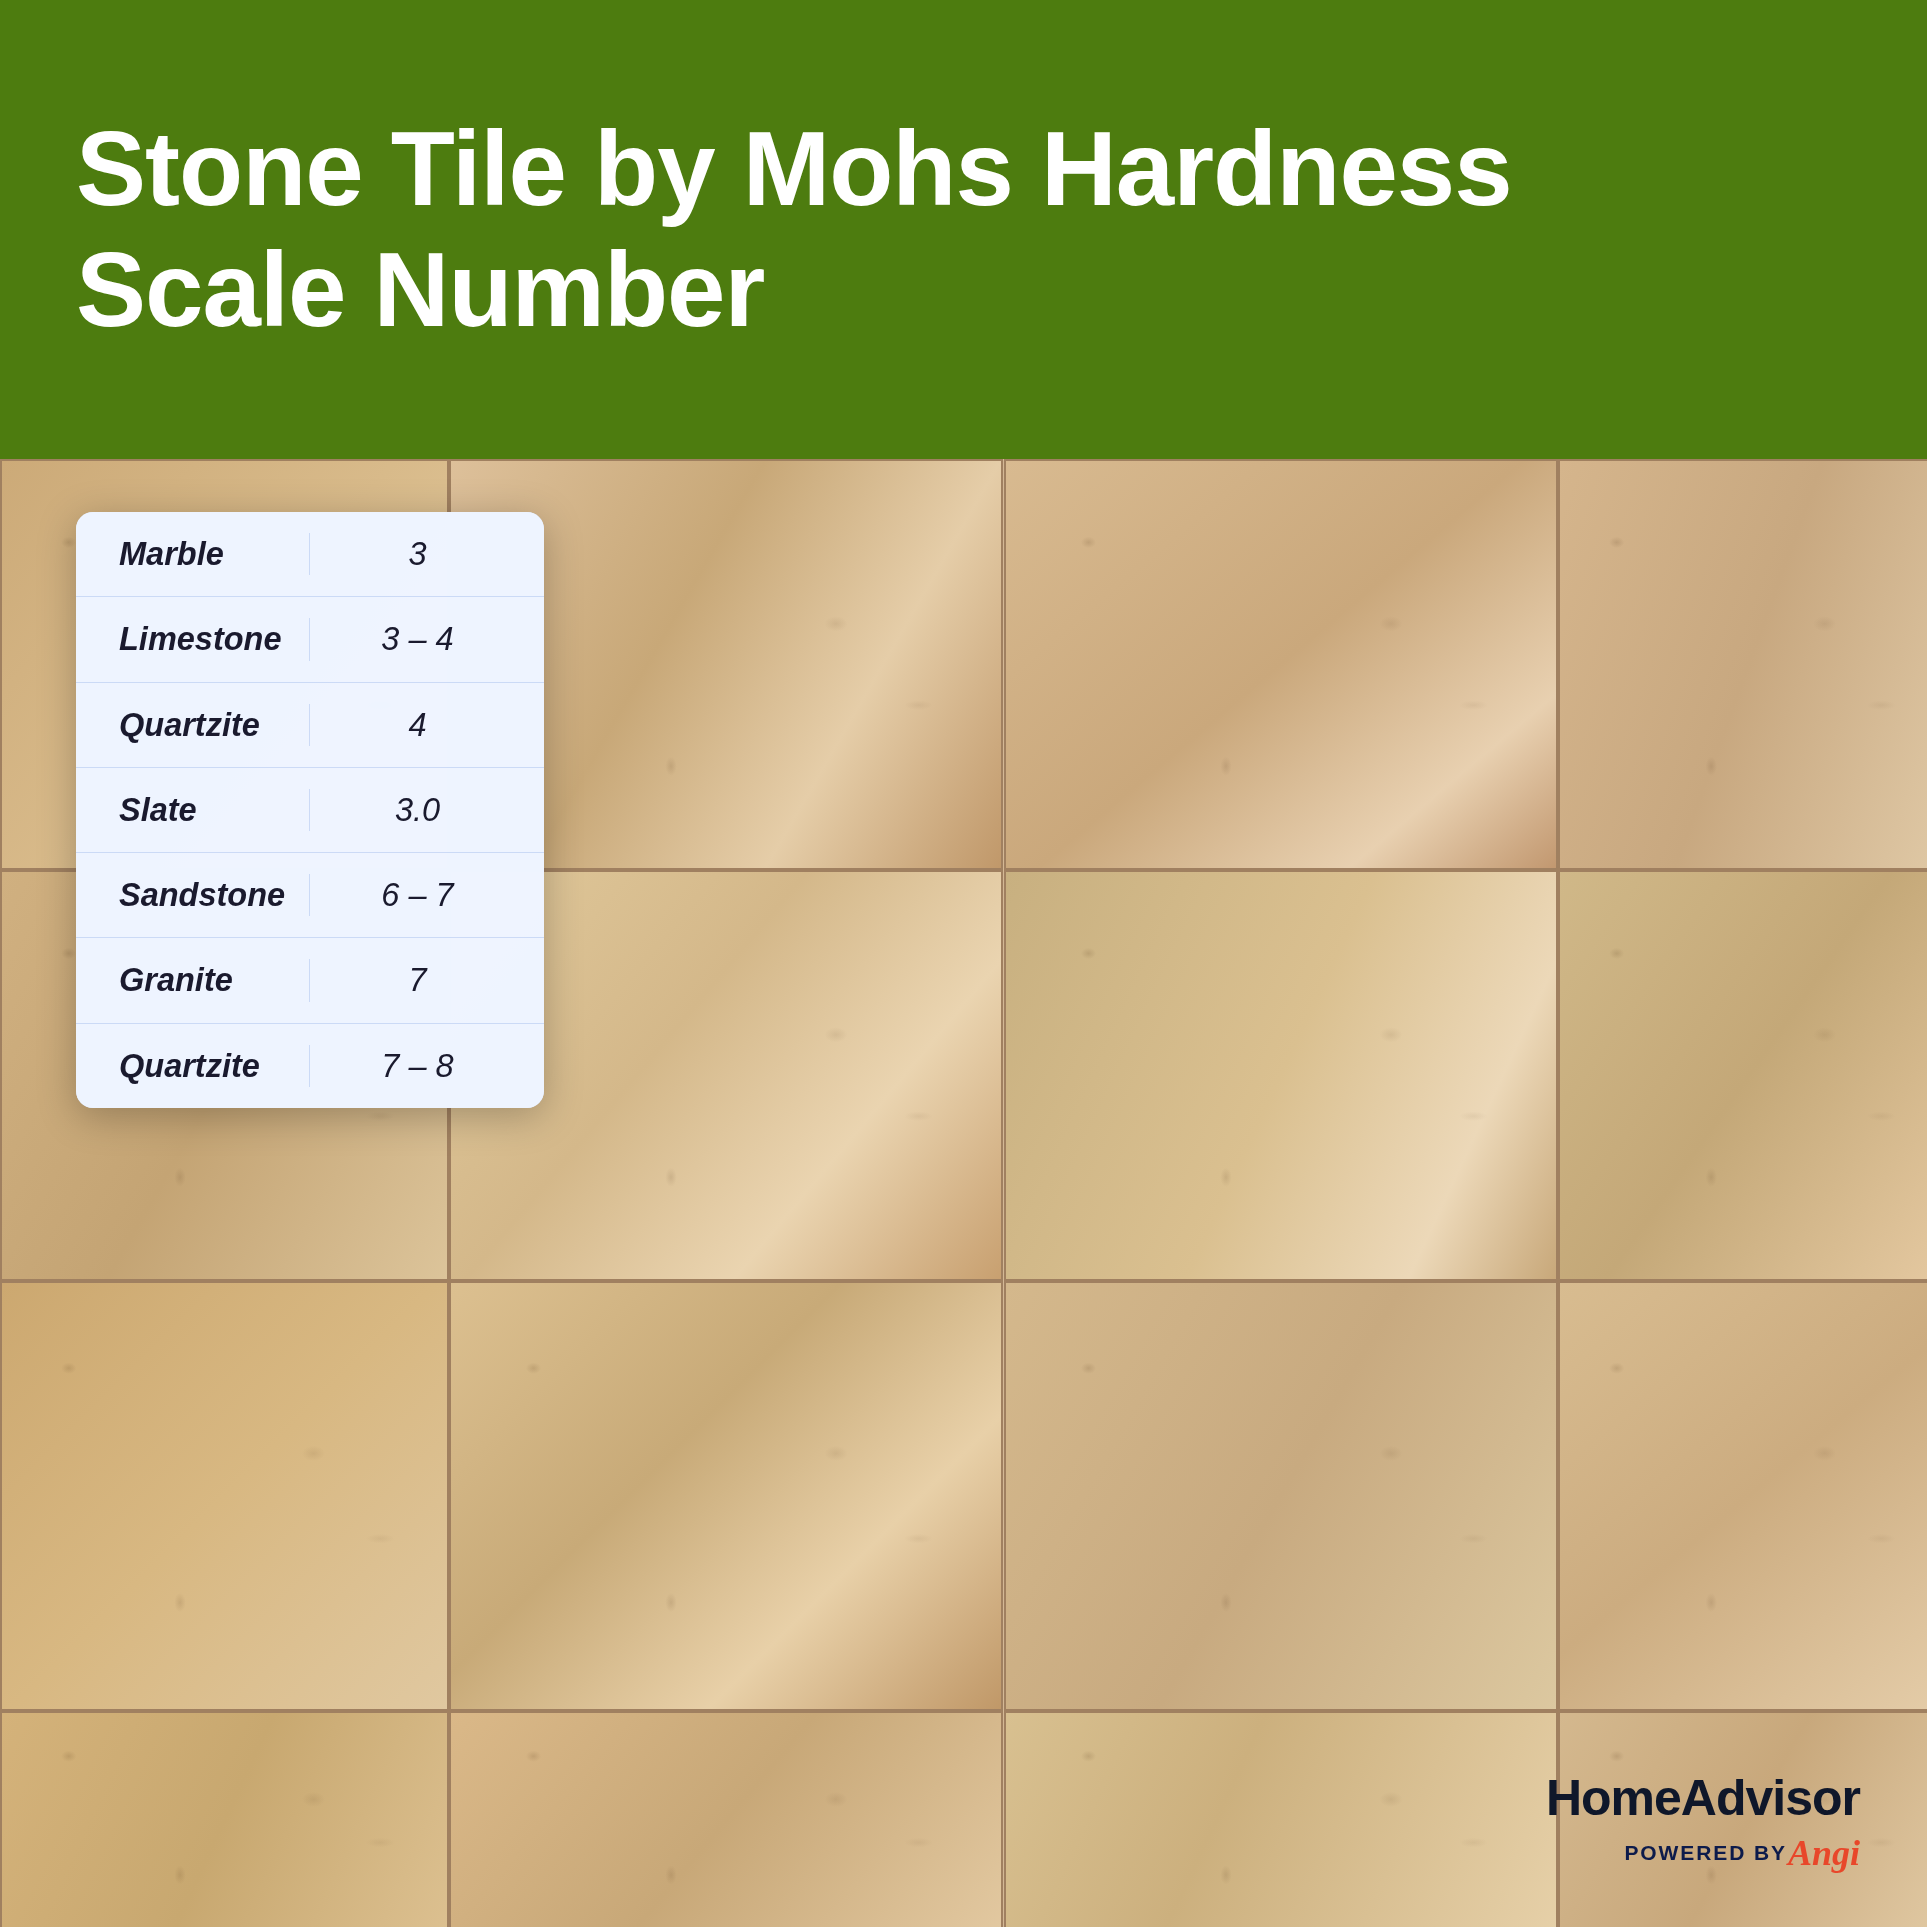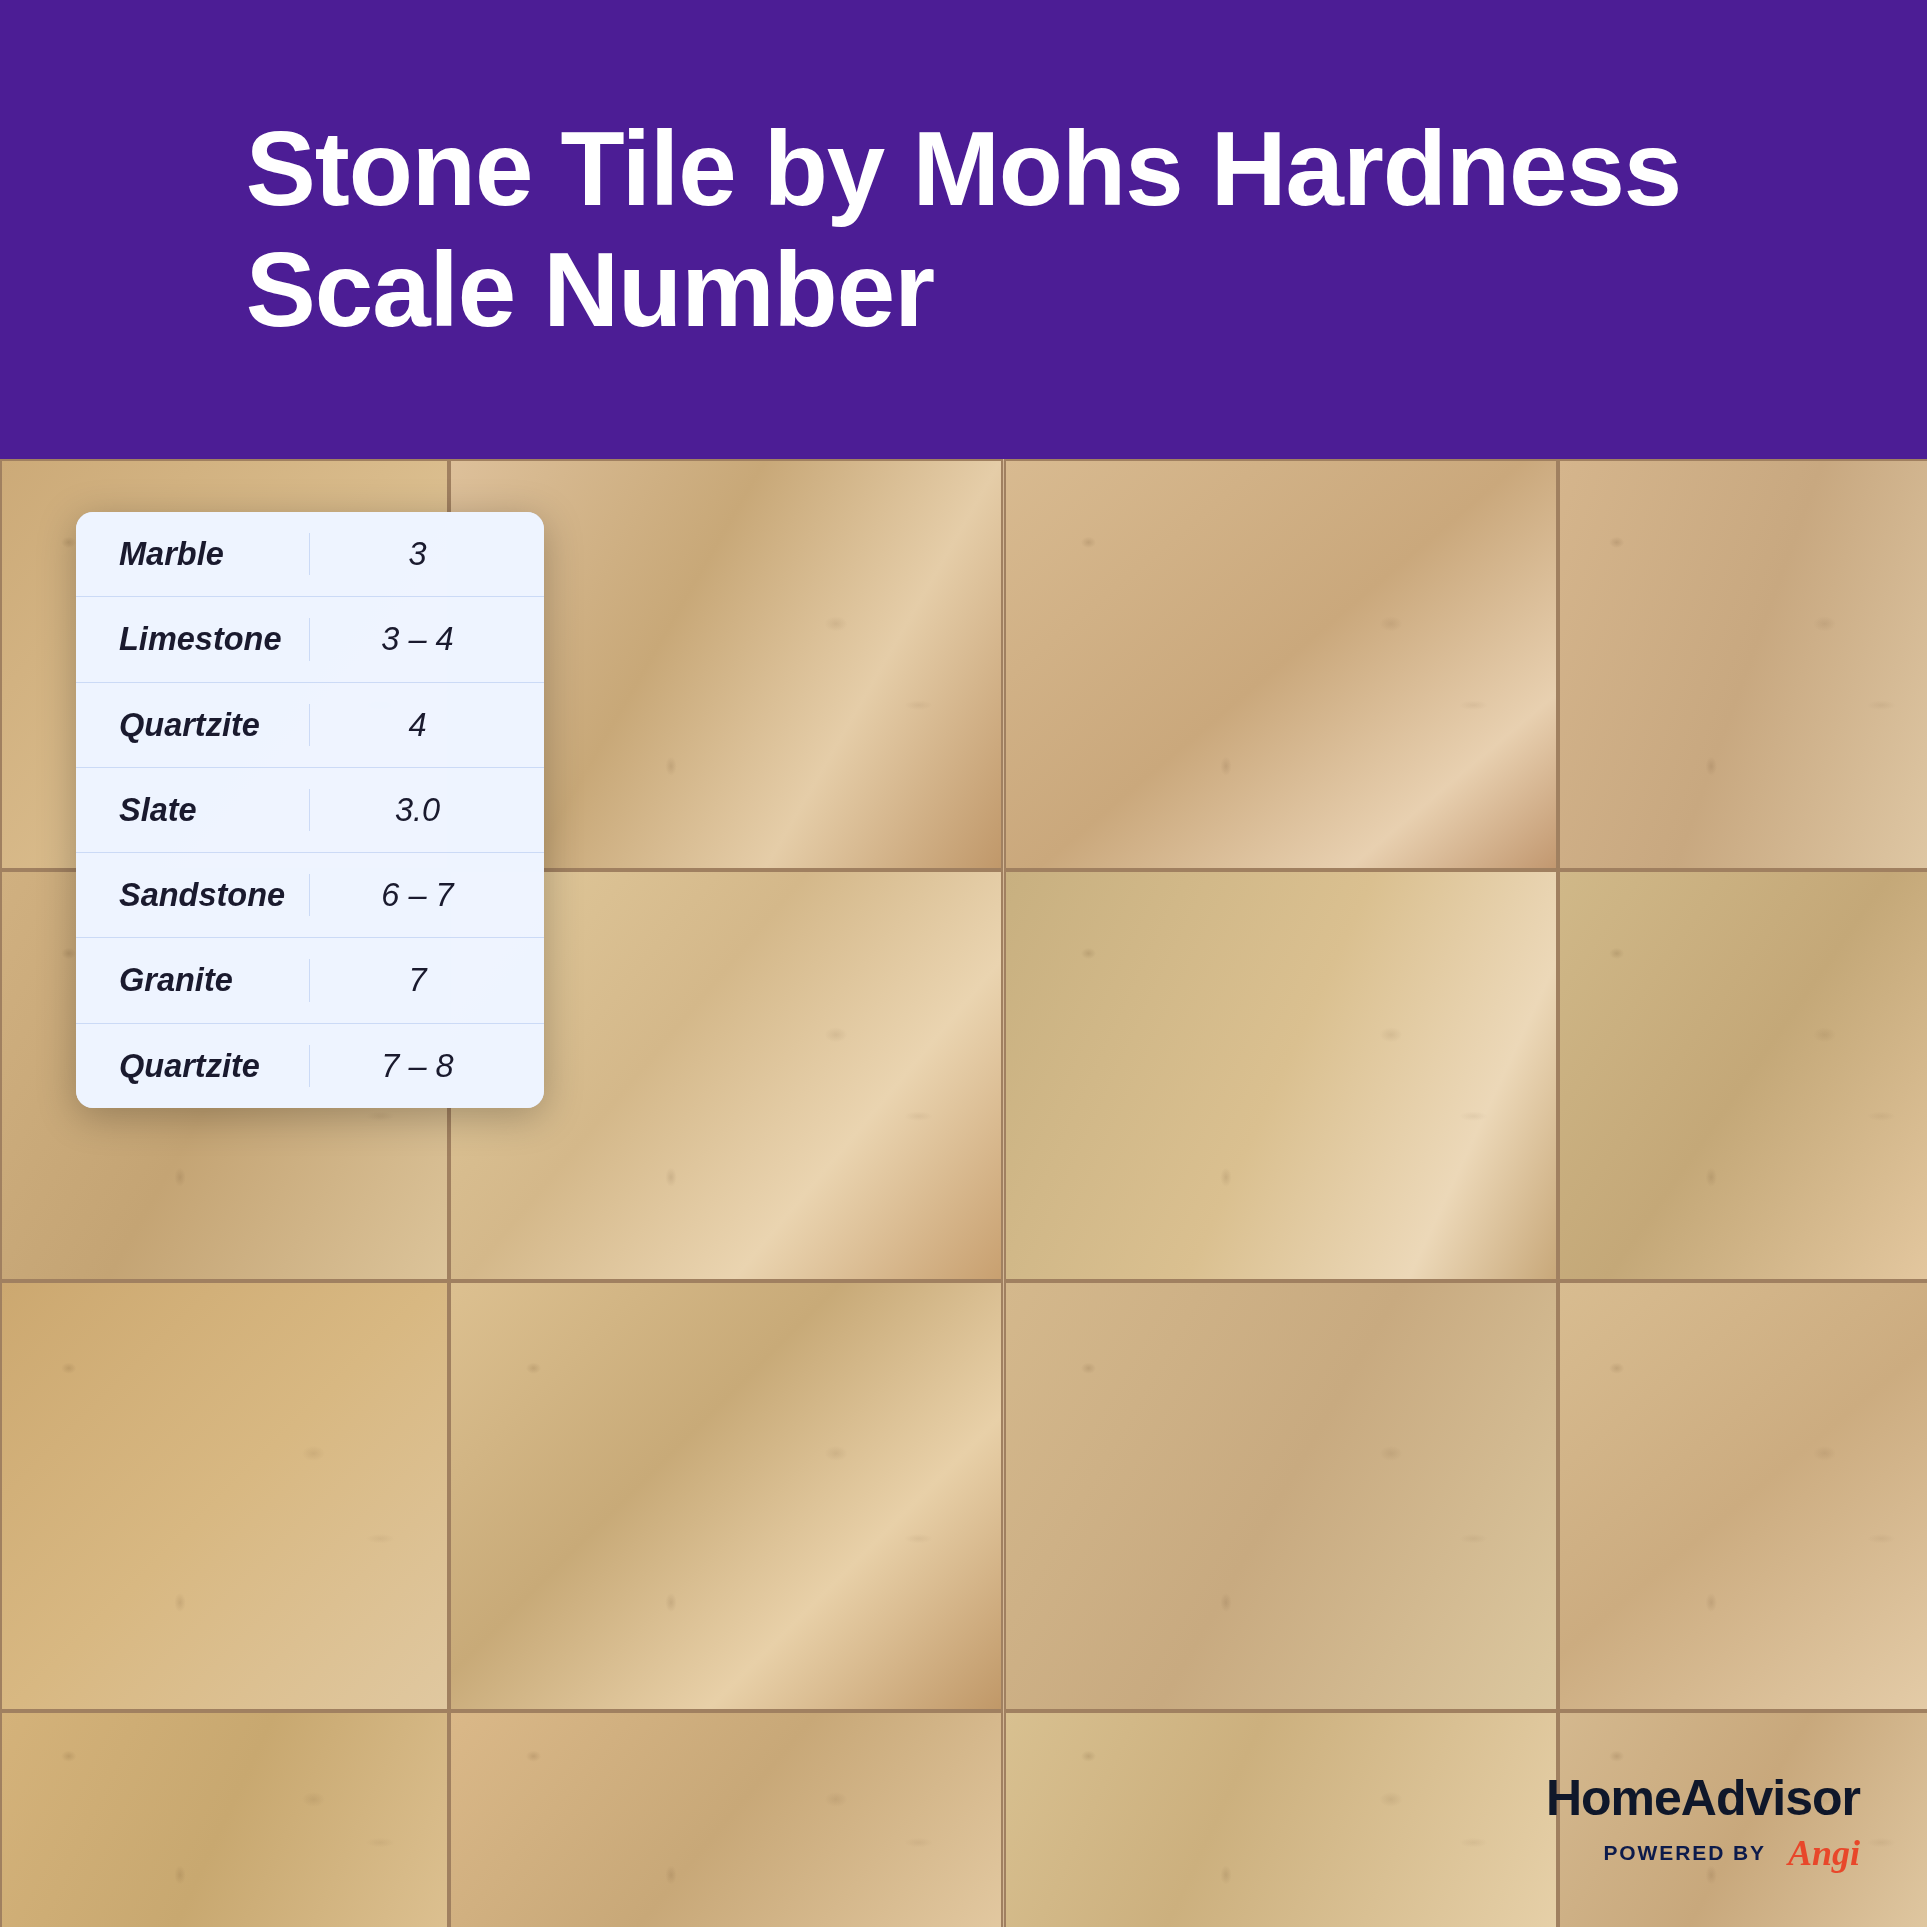--- a/index.html
+++ b/index.html
@@ -13,27 +13,26 @@
 
     .page-container {
       width: 1927px;
       height: 1927px;
       display: flex;
       flex-direction: column;
     }
 
     
     .header {
-      background-color: #4c1d95;
+      background-color: #4d7c0f;
       width: 100%;
       height: 459px;
       display: flex;
       align-items: center;
       padding: 57px 76px;
-      justify-content: center;
     }
 
     .header-title {
       color: #ffffff;
       font-size: 105px;
       font-weight: 900;
       line-height: 1.15;
       letter-spacing: -1px;
     }
 
@@ -167,21 +166,21 @@
       font-size: 50px;
       font-weight: 900;
       color: #0f172a;
       letter-spacing: -1px;
     }
 
     .powered-by-row {
       display: flex;
       align-items: center;
       justify-content: flex-end;
-      gap: 22px;
+      gap: 1px;
       margin-top: 4.8px;
     }
 
     .powered-by-label {
       font-size: 21px;
       color: #0d1b4b;
       font-weight: 600;
       letter-spacing: 1.9px;
       text-transform: uppercase;
     }

